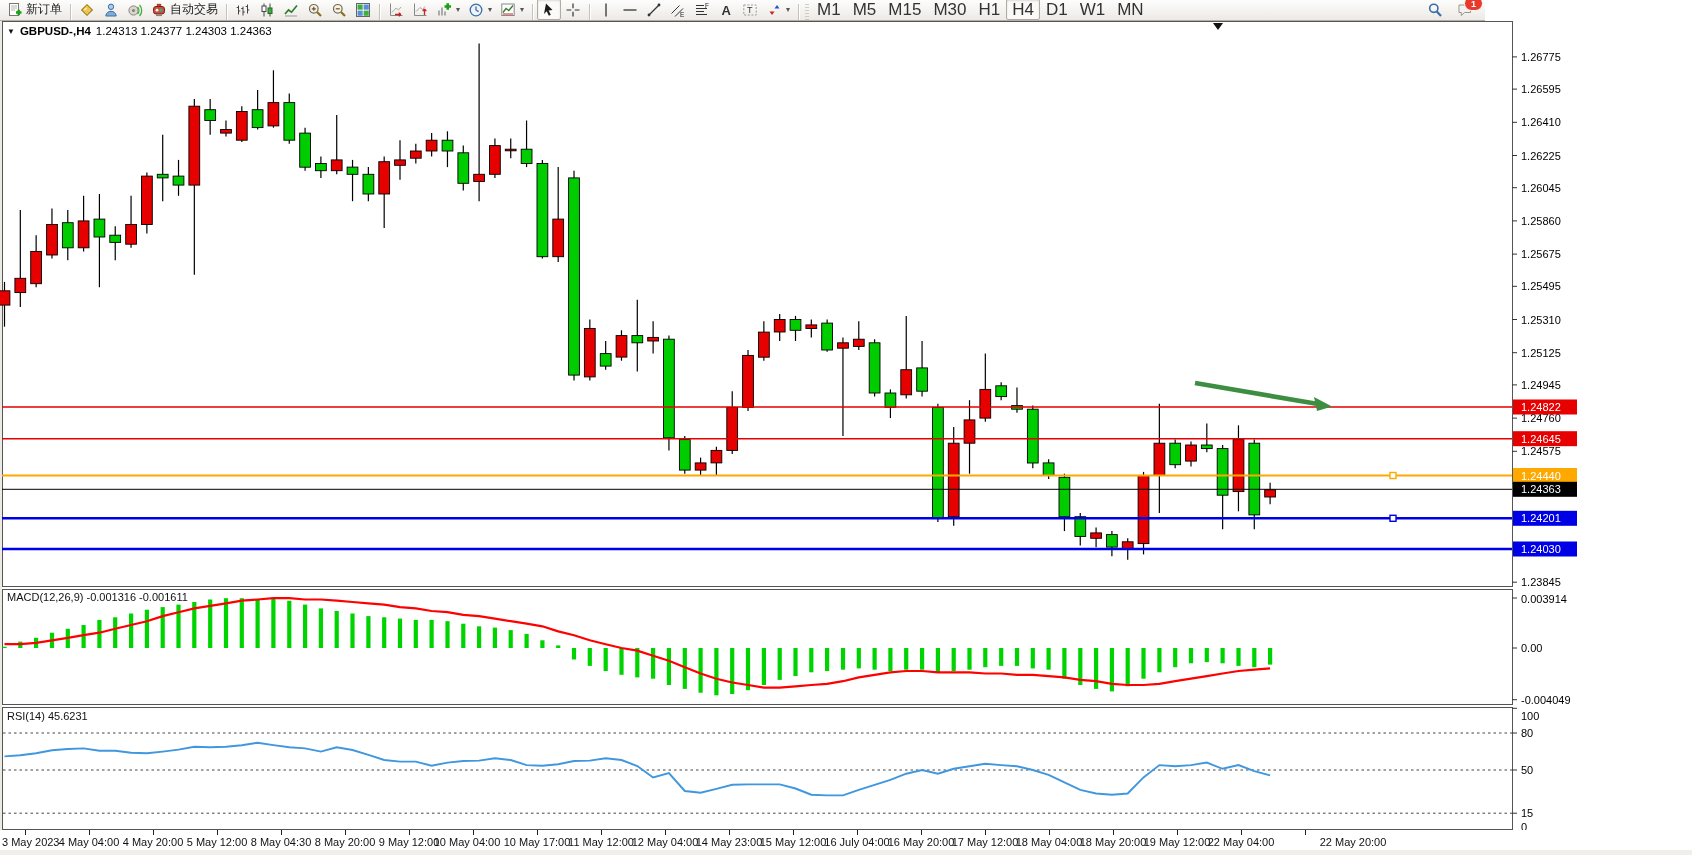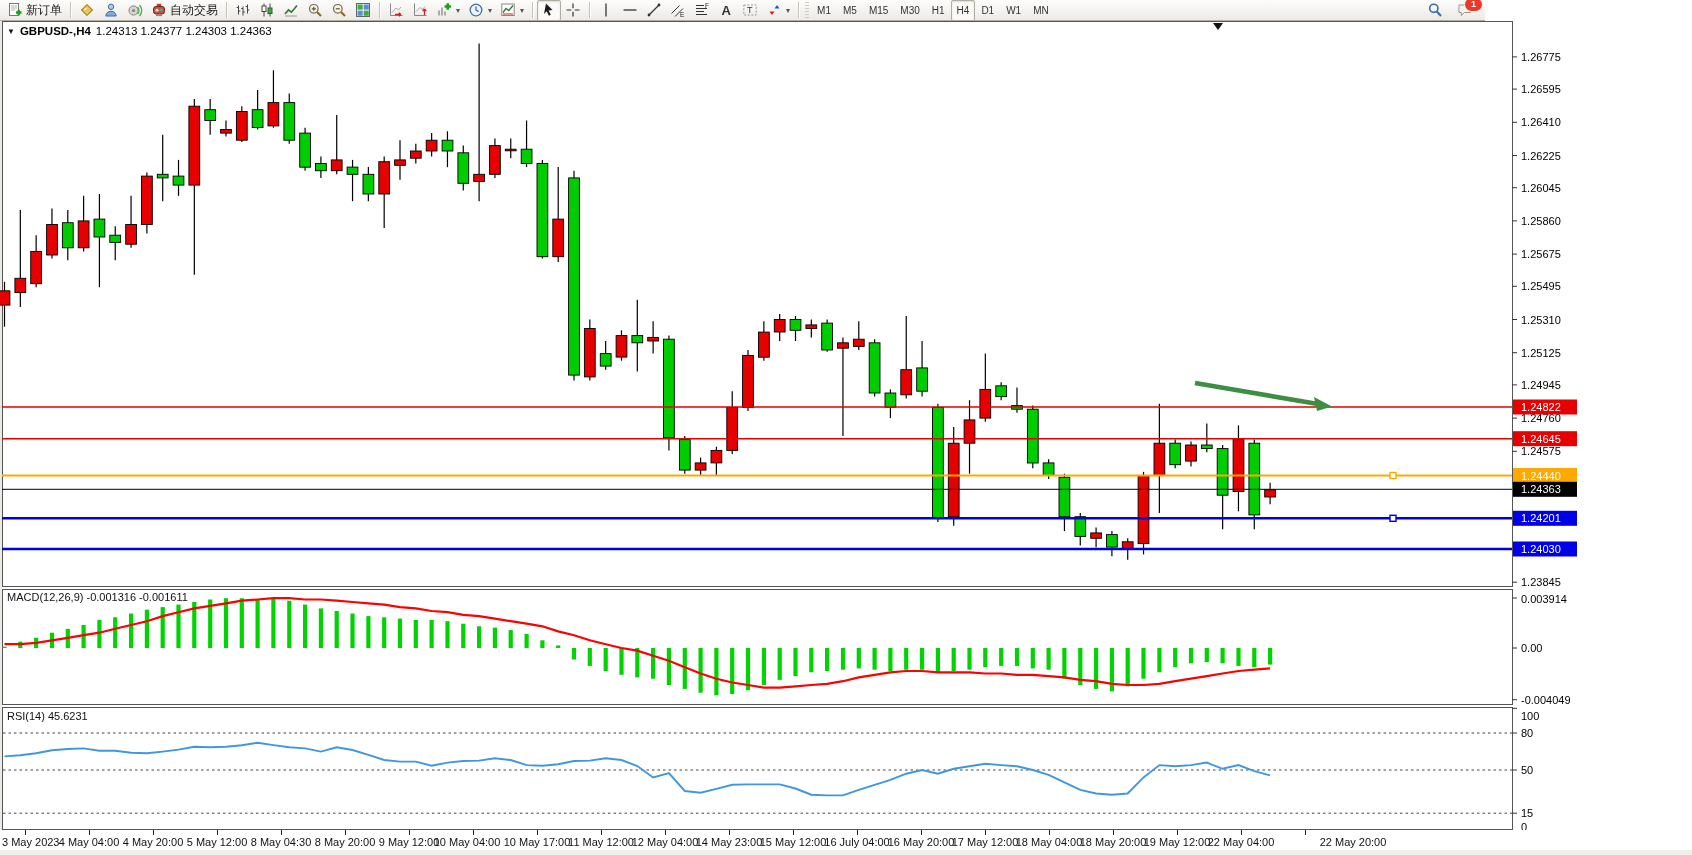--- a/index.html
+++ b/index.html
@@ -1,30 +1,30 @@
 <!DOCTYPE html>
 <html><head>
 <meta charset="utf-8">
 <style>
   html,body{margin:0;padding:0;background:#ffffff;}
   body{width:1692px;height:855px;overflow:hidden;position:relative;
        font-family:"Liberation Sans","DejaVu Sans",sans-serif;-webkit-font-smoothing:antialiased;}
   
   #toolbar{position:absolute;left:0;top:0;width:1485px;height:21px;
     background:linear-gradient(#fdfdfc,#eceae5);border-bottom:1px solid #b3afa7;
-    display:flex;align-items:center;padding-left:3px;box-sizing:border-box;white-space:nowrap;}
+    display:flex;align-items:flex-end;padding-left:3px;box-sizing:border-box;white-space:nowrap;}
   .tb{height:19px;display:inline-flex;align-items:center;gap:3px;padding:0 3px;
       border:1px solid transparent;border-radius:2px;cursor:default;color:#222;font-size:12px;}
   .tb.pressed{background:#fbfaf8;border-color:#b0aca2;box-shadow:inset 0 1px 2px rgba(0,0,0,.12);}
   .tb svg{width:16px;height:16px;display:block;}
   .tb .dd{font-size:8px;color:#555;margin-left:1px;}
   .sep{width:1px;height:16px;background:#c6c2b9;box-shadow:1px 0 0 #ffffff;margin:0 4px;flex:0 0 auto;}
   .grip{width:4px;height:16px;margin:0 2px;flex:0 0 auto;
         background:repeating-linear-gradient(#bdb9b0 0 1px,transparent 1px 3px);opacity:.7;}
-  .tf{font-size:10px;padding:0 5px;color:#333;}
+  .tf{font-size:17px;padding:0 5px;color:#333;}
   #tb-right{margin-left:auto;display:flex;align-items:center;padding-right:8px;gap:6px;}
   #chat-wrap{position:relative;}
   #chat-badge{position:absolute;top:-4px;right:-7px;background:#e8392a;color:#fff;
     border-radius:8px;min-width:13px;height:13px;font-size:9px;font-weight:bold;
     display:flex;align-items:center;justify-content:center;padding:0 2px;border:1px solid #fff;}
   
   #chart-window{position:absolute;left:0;top:21px;width:1692px;height:834px;background:#ffffff;}
   #chart-window svg{position:absolute;left:0;}
   #symbol-title{position:absolute;left:7px;top:4px;font-size:11.5px;font-weight:bold;color:#000;
     display:flex;align-items:center;gap:5px;z-index:5;}

